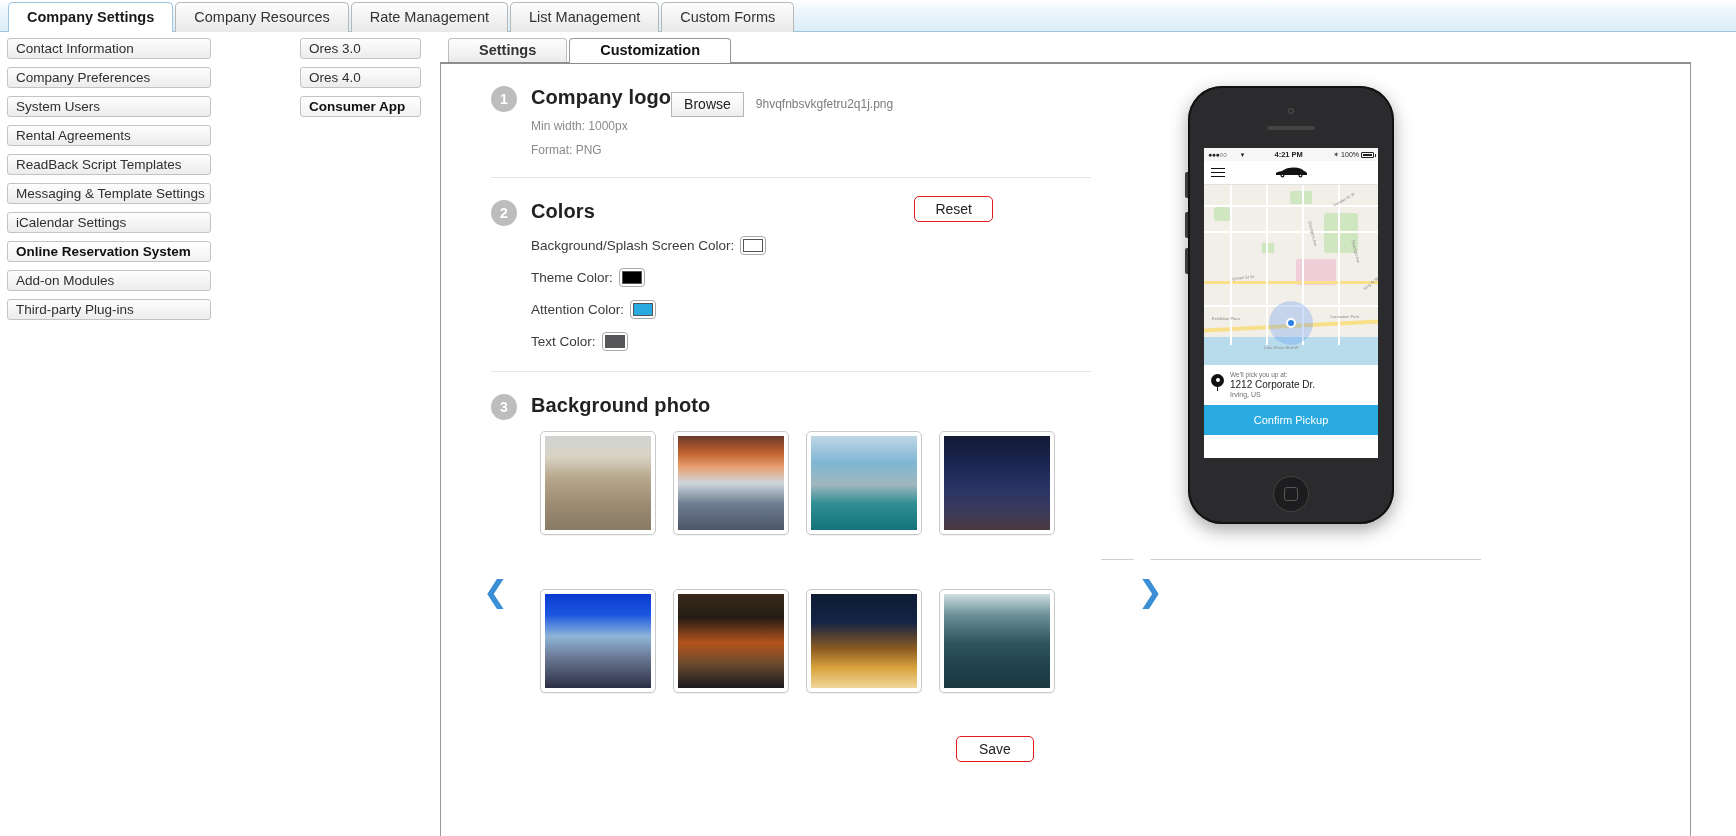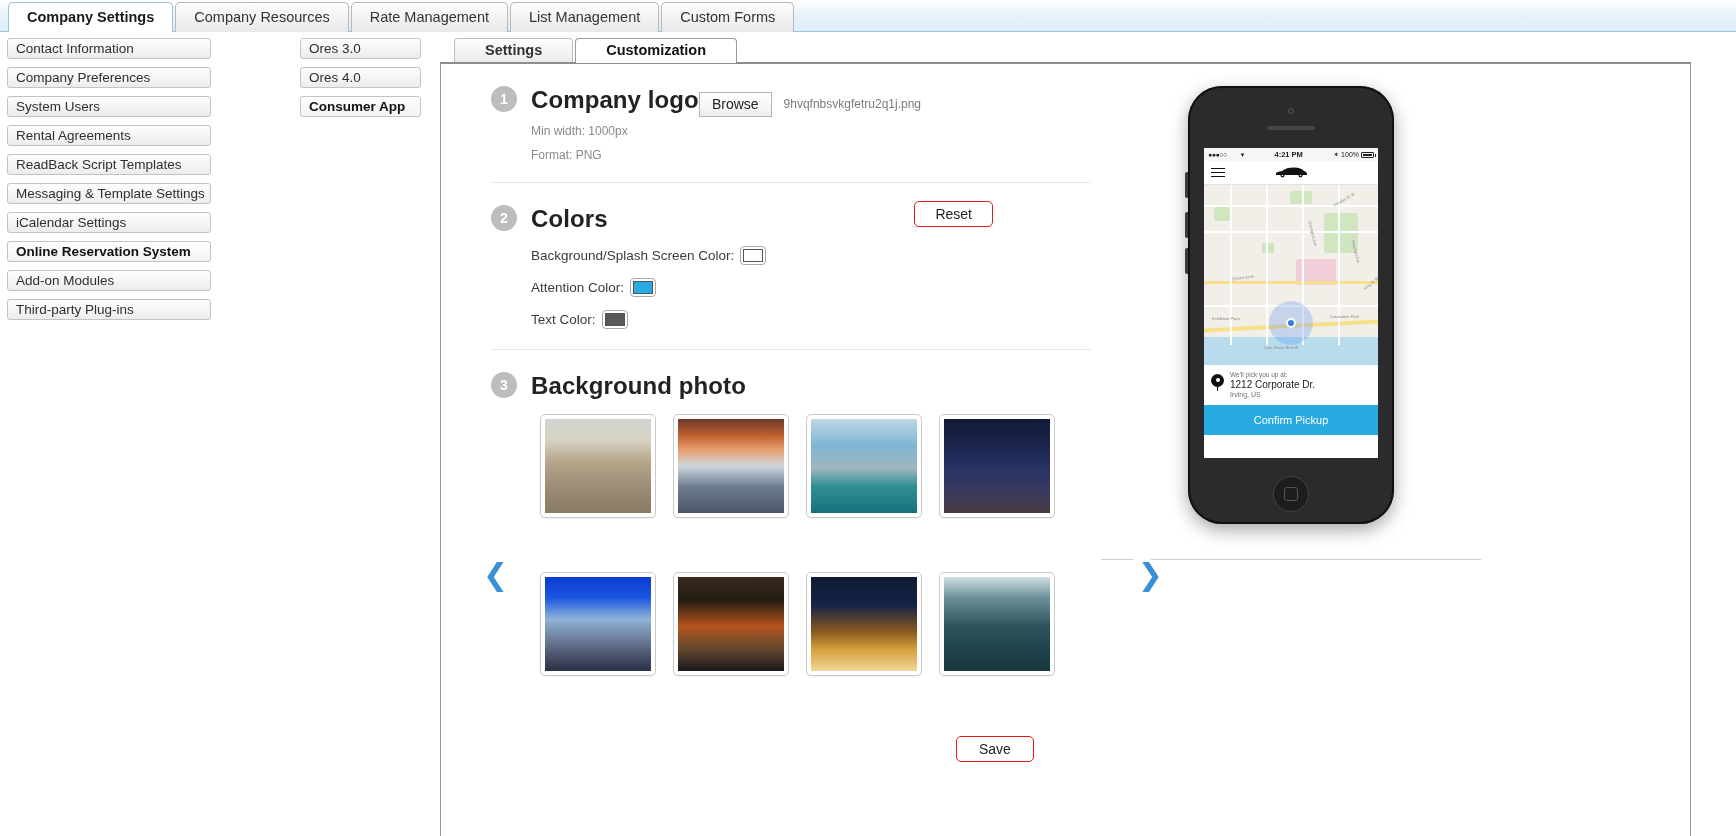--- a/index.html
+++ b/index.html
@@ -57,21 +57,21 @@
     overflow: hidden;
   }
   .side-item.selected { font-weight: bold; color: #111; background: linear-gradient(to bottom,#ffffff 0%,#f2f2f2 100%); }
 
   
   .subnav { position: absolute; left: 300px; top: 38px; width: 121px; }
   .subnav .side-item { margin-bottom: 8px; }
 
   
   .content { position: absolute; left: 440px; top: 38px; width: 1252px; }
-  .inner-tabs { display: flex; align-items: center; margin-left: 14px; }
+  .inner-tabs { display: flex; align-items: center; margin-left: 8px; }
   .inner-tab {
     height: 24px; line-height: 22px; padding: 0 30px;
     font-size: 14.5px; color: #333; font-weight: bold;
     background: linear-gradient(to bottom, #fdfdfd 0%, #f3f3f3 60%, #eaeaea 100%);
     border: 1px solid #bdbdbd; border-bottom: none;
     border-radius: 4px 4px 0 0;
     margin-right: 2px; cursor: pointer; white-space: nowrap;
   }
   .inner-tab.active { background: #ffffff; color: #111; border-color: #9a9a9a; position: relative; z-index: 2; }
   .inner-tab.active::after { content: ""; position: absolute; left:0; right:0; bottom:-1px; height:2px; background:#fff; }
@@ -93,21 +93,21 @@
   .section { position: relative; padding: 22px 0 20px 0; }
   .section + .section { border-top: 1px solid #e6e6e6; }
   .badge {
     position: absolute; left: 0; top: 22px;
     width: 26px; height: 26px; border-radius: 50%;
     background: #bdbdbd; color: #fff;
     font-size: 14px; font-weight: bold;
     text-align: center; line-height: 26px;
   }
   .sec-body { margin-left: 40px; }
-  .sec-title { font-size: 24px; font-weight: bold; color: #222; letter-spacing: .1px; }
+  .sec-title { font-size: 20px; font-weight: bold; color: #222; letter-spacing: .1px; }
   .sec-hint { font-size: 12px; color: #8a8a8a; line-height: 14px; margin-top: 10px; }
 
   .logo-row { display: flex; align-items: flex-start; }
   .logo-left { min-width: 128px; }
   .browse-btn {
     margin-top: 6px;
     height: 25px; line-height: 23px; padding: 0 12px;
     font-size: 14px; color: #222;
     background: linear-gradient(to bottom,#ffffff 0%,#f6f6f6 60%,#ededed 100%);
     border: 1px solid #b5b5b5; border-radius: 0;
@@ -304,20 +304,26 @@
 
         <div class="section">
           <div class="badge">2</div>
           <div class="sec-body">
             <div class="sec-title">Colors</div>
 
             <div class="color-row">
               <span class="color-label">Background/Splash Screen Color:</span>
               <span class="swatch">
                   <i style="background:#ffffff"></i>
+                </span>
+            </div>
+            <div class="color-row">
+              <span class="color-label">Theme Color:</span>
+              <span class="swatch">
+                  <i style="background:#000000"></i>
                 </span>
             </div>
             <div class="color-row">
               <span class="color-label">Attention Color:</span>
               <span class="swatch">
                   <i style="background:#29abe2"></i>
                 </span>
             </div>
             <div class="color-row">
               <span class="color-label">Text Color:</span>

